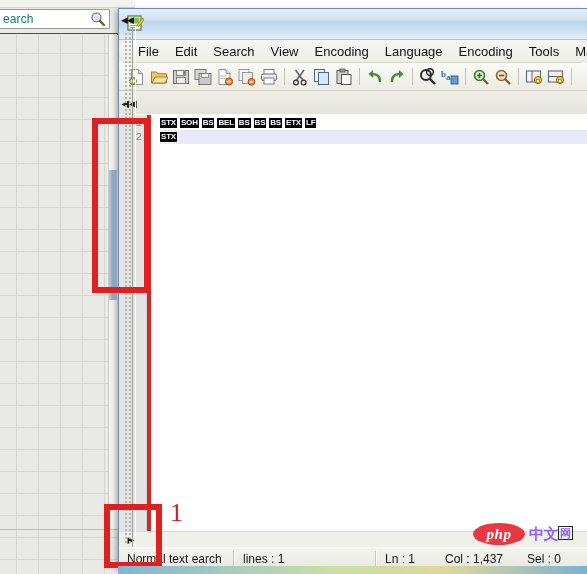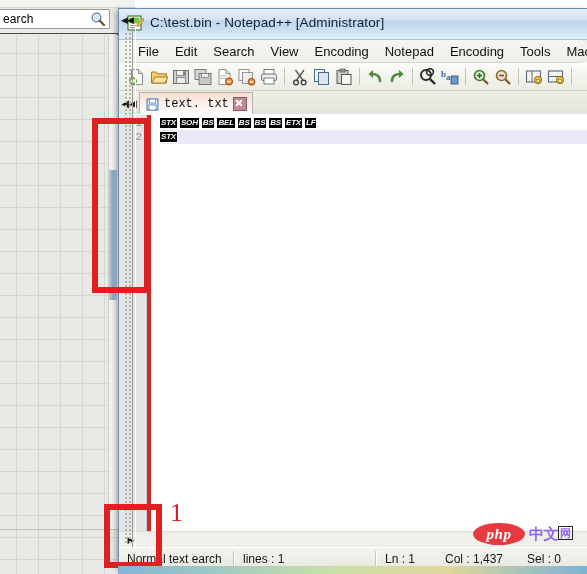--- a/index.html
+++ b/index.html
@@ -30,21 +30,21 @@
   #bg-search {
     position: absolute; left: -28px; top: 9px;
     width: 138px; height: 20px;
     background: #ffffff;
     border: 1px solid #9a9a94;
     border-radius: 1px;
     box-sizing: border-box;
   }
   #bg-search-text {
     position: absolute; left: 30px; top: 2px;
-    font-size: 12px; color: #000000;
+    font-size: 12px; color: #0f766e;
     letter-spacing: .1px;
     white-space: nowrap;
   }
   #bg-search-icon {
     position: absolute; right: 3px; top: 1px;
     width: 16px; height: 16px;
   }
   #bg-grid {
     position: absolute; left: 0; top: 35px;
     width: 135px; height: 539px;
@@ -217,21 +217,20 @@
     color: #ffffff;
     font-family: "Liberation Sans", sans-serif;
     font-size: 8px;
     font-weight: bold;
     line-height: 10px;
     height: 10px;
     padding: 0 1px;
     margin-right: 1px;
     border: 1px solid #ffffff;
     letter-spacing: -0.2px;
-    font-style: italic;
   }
 
   
   #npp-statusbar {
     position: absolute; left: 0; top: 538px;
     width: 469px; height: 22px;
     background: linear-gradient(to bottom, #f4f4ef 0%, #e8e8e1 100%);
     border-top: 1px solid #ffffff;
     display: flex; align-items: center;
     font-size: 12px; color: #141414;
@@ -382,30 +381,29 @@
   <div id="npp">
 
     <div id="npp-titlebar">
       <svg id="npp-title-icon" viewBox="0 0 17 17">
         <rect x="1" y="1" width="13" height="14" fill="#ffffff" stroke="#4a7a38" stroke-width="1.2"></rect>
         <rect x="2.5" y="2.5" width="10" height="6" fill="#7dc24a"></rect>
         <line x1="3" y1="10.5" x2="11" y2="10.5" stroke="#9a9a9a" stroke-width="1"></line>
         <line x1="3" y1="12.5" x2="9" y2="12.5" stroke="#9a9a9a" stroke-width="1"></line>
         <path d="M10 10 L16 3 L17 5 L11.5 12 Z" fill="#f0c040" stroke="#8a6a10" stroke-width=".6"></path>
       </svg>
-      <div id="npp-title-text">C:\test.bin - Notepad++ [Administrator]</div>
     </div>
 
     <div id="npp-menubar">
       <div class="menu-item">File</div>
       <div class="menu-item">Edit</div>
       <div class="menu-item">Search</div>
       <div class="menu-item">View</div>
       <div class="menu-item">Encoding</div>
-      <div class="menu-item">Notepad</div>
+      <div class="menu-item">Language</div>
       <div class="menu-item">Encoding</div>
       <div class="menu-item">Tools</div>
       <div class="menu-item">Macro</div>
     </div>
 
     <div id="npp-toolbar">
       <div class="tb-btn">
         <svg width="18" height="18" viewBox="0 0 18 18">
           <path d="M3.5 1.5h7l4 4v11h-11z" fill="#fdfdfd" stroke="#8e8e8e" stroke-width="1"></path>
           <path d="M10.5 1.5v4h4" fill="#e4e4e4" stroke="#8e8e8e" stroke-width="1"></path>
@@ -539,29 +537,20 @@
           <line x1="1.5" y1="8.5" x2="15.5" y2="8.5" stroke="#5a6a7a" stroke-width="1"></line>
           <circle cx="13" cy="12" r="3.6" fill="#f2c84a" stroke="#8a6a10" stroke-width="1"></circle>
           <rect x="11.6" y="11.4" width="2.8" height="3" fill="#fff0b0" stroke="#8a6a10" stroke-width=".6"></rect>
         </svg>
       </div>
       <div class="tb-sep"></div>
     </div>
 
     <div id="npp-tabbar">
       <div id="npp-tab-scroller">◀◀</div>
-      <div id="npp-tab">
-        <svg width="13" height="13" viewBox="0 0 13 13">
-          <rect x="1" y="1" width="11" height="11" fill="#cfe4f2" stroke="#4a7aa8" stroke-width="1"></rect>
-          <rect x="3.5" y="1" width="6" height="4" fill="#ffffff" stroke="#4a7aa8" stroke-width=".7"></rect>
-          <rect x="3" y="7" width="7" height="5" fill="#ffffff" stroke="#4a7aa8" stroke-width=".7"></rect>
-        </svg>
-        <span id="npp-tab-label">text. txt</span>
-        <span id="npp-tab-close"></span>
-      </div>
     </div>
 
     <div id="npp-editor">
       <div id="npp-linenum-col">
         <span class="linenum" style="top:2px">1</span>
         <span class="linenum" style="top:16px">2</span>
       </div>
       <div id="npp-bookmark-col"></div>
       <div id="npp-fold-col"></div>
       <div id="npp-text">

